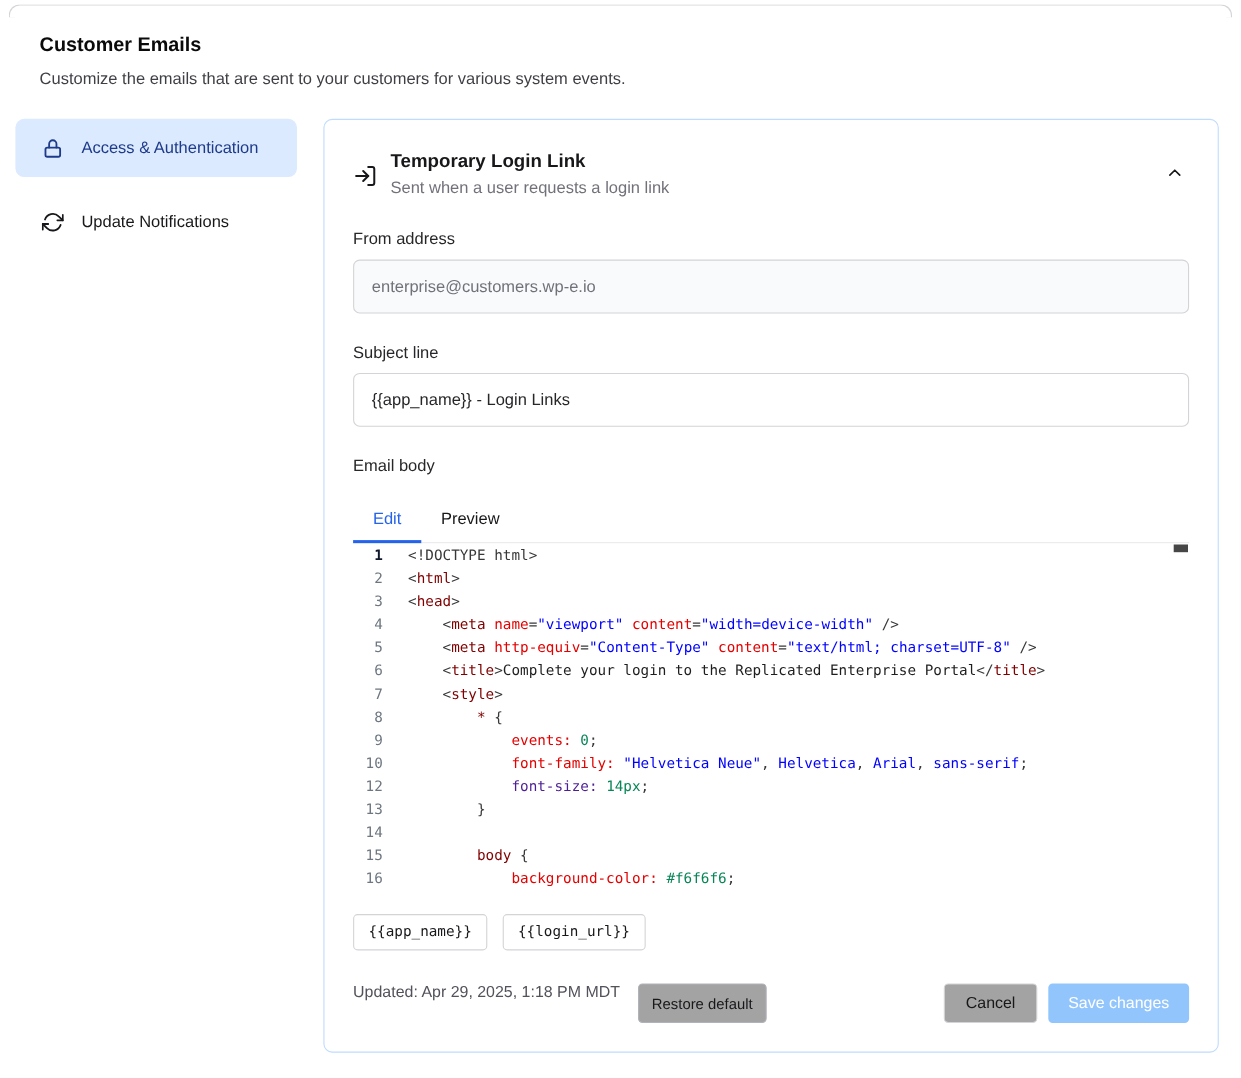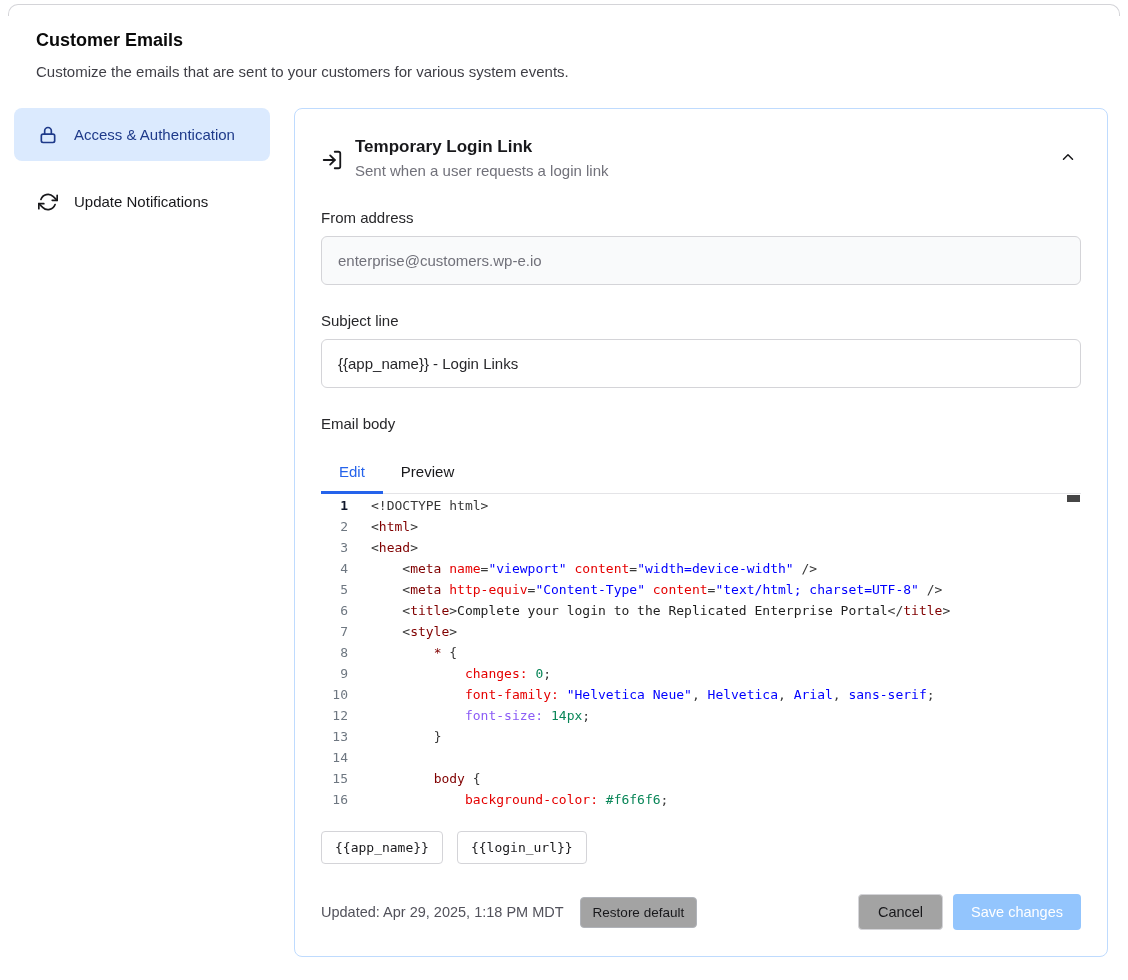--- a/index.html
+++ b/index.html
@@ -49,21 +49,21 @@
   .ln-active { color:#0f172a; font-weight:700; }
   .code-text { white-space:pre; padding-left:23px; color:#1e1e1e; }
   .vscroll-thumb { position:absolute; top:1px; right:1px; width:13px; height:7px; background:#464646; }
 
   .vars-head { margin-top:24px; display:flex; align-items:center; gap:9px; font-size:14px; color:#18181b; }
   .vars-head .icn { display:flex; }
   .chips { margin-top:12px; display:flex; gap:14px; }
   .chip { font-family:"DejaVu Sans Mono", monospace; font-size:13px; padding:8px 13px;
     border:1px solid #d4d4d8; border-radius:4px; background:#fff; color:#18181b; cursor:pointer; }
 
-  .panel-footer { margin-top:30px; display:flex; align-items:center; }
+  .panel-footer { margin-top:30px; display:flex; }
   .updated { font-size:14.5px; color:#52525b; }
   .btn { font-family:inherit; border-radius:4px; cursor:pointer; background:#a3a3a3; border:1px solid #d4d4d8; color:#18181b; }
   .btn-restore { margin-left:16px; font-size:13.5px; padding:7px 12px; border-color:#b0b3b9; }
   .footer-right { margin-left:auto; display:flex; gap:10px; }
   .btn-cancel { font-size:14.5px; font-weight:500; padding:9px 19px; }
   .btn-save { font-size:14.5px; font-weight:500; padding:9px 18px; background:#93c5fd; color:#ffffff; border:none; }
 </style>
 </head>
 <body>
 
@@ -164,29 +164,29 @@
           <div class="code-line">
             <span class="ln">7</span>
             <span class="code-text"><span style="color: rgb(30, 30, 30);">    </span><span style="color: rgb(56, 56, 56);">&lt;</span><span style="color: rgb(128, 0, 0); text-align: center;">style</span><span style="color: rgb(56, 56, 56);">&gt;</span></span>
           </div>
           <div class="code-line">
             <span class="ln">8</span>
             <span class="code-text"><span style="color: rgb(30, 30, 30);">        </span><span style="color: rgb(128, 0, 0);">*</span><span style="color: rgb(30, 30, 30);"> </span><span style="color: rgb(56, 56, 56);">{</span></span>
           </div>
           <div class="code-line">
             <span class="ln">9</span>
-            <span class="code-text"><span style="color: rgb(30, 30, 30);">            </span><span style="color: rgb(229, 0, 0);">changes:</span><span style="color: rgb(30, 30, 30);"> </span><span style="color: rgb(9, 134, 88);">0</span><span style="color: rgb(56, 56, 56);">;</span></span>
+            <span class="code-text"><span style="color: rgb(30, 30, 30);">            </span><span style="color: rgb(229, 0, 0);">events:</span><span style="color: rgb(30, 30, 30);"> </span><span style="color: rgb(9, 134, 88);">0</span><span style="color: rgb(56, 56, 56);">;</span></span>
           </div>
           <div class="code-line">
             <span class="ln">10</span>
             <span class="code-text"><span style="color: rgb(30, 30, 30);">            </span><span style="color: rgb(229, 0, 0);">font-family:</span><span style="color: rgb(30, 30, 30);"> </span><span style="color: rgb(0, 0, 255);">"Helvetica Neue"</span><span style="color: rgb(56, 56, 56);">,</span><span style="color: rgb(30, 30, 30);"> </span><span style="color: rgb(0, 0, 255);">Helvetica</span><span style="color: rgb(56, 56, 56);">,</span><span style="color: rgb(30, 30, 30);"> </span><span style="color: rgb(0, 0, 255);">Arial</span><span style="color: rgb(56, 56, 56);">,</span><span style="color: rgb(30, 30, 30);"> </span><span style="color: rgb(0, 0, 255);">sans-serif</span><span style="color: rgb(56, 56, 56);">;</span></span>
           </div>
           <div class="code-line">
             <span class="ln">12</span>
-            <span class="code-text"><span style="color: rgb(30, 30, 30);">            </span><span style="color: #8b5cf6;">font-size:</span><span style="color: rgb(30, 30, 30);"> </span><span style="color: rgb(9, 134, 88);">14px</span><span style="color: rgb(56, 56, 56);">;</span></span>
+            <span class="code-text"><span style="color: rgb(30, 30, 30);">            </span><span style="color: #4c1d95;">font-size:</span><span style="color: rgb(30, 30, 30);"> </span><span style="color: rgb(9, 134, 88);">14px</span><span style="color: rgb(56, 56, 56);">;</span></span>
           </div>
           <div class="code-line">
             <span class="ln">13</span>
             <span class="code-text"><span style="color: rgb(30, 30, 30);">        </span><span style="color: rgb(56, 56, 56);">}</span></span>
           </div>
           <div class="code-line">
             <span class="ln">14</span>
             <span class="code-text"></span>
           </div>
           <div class="code-line">

